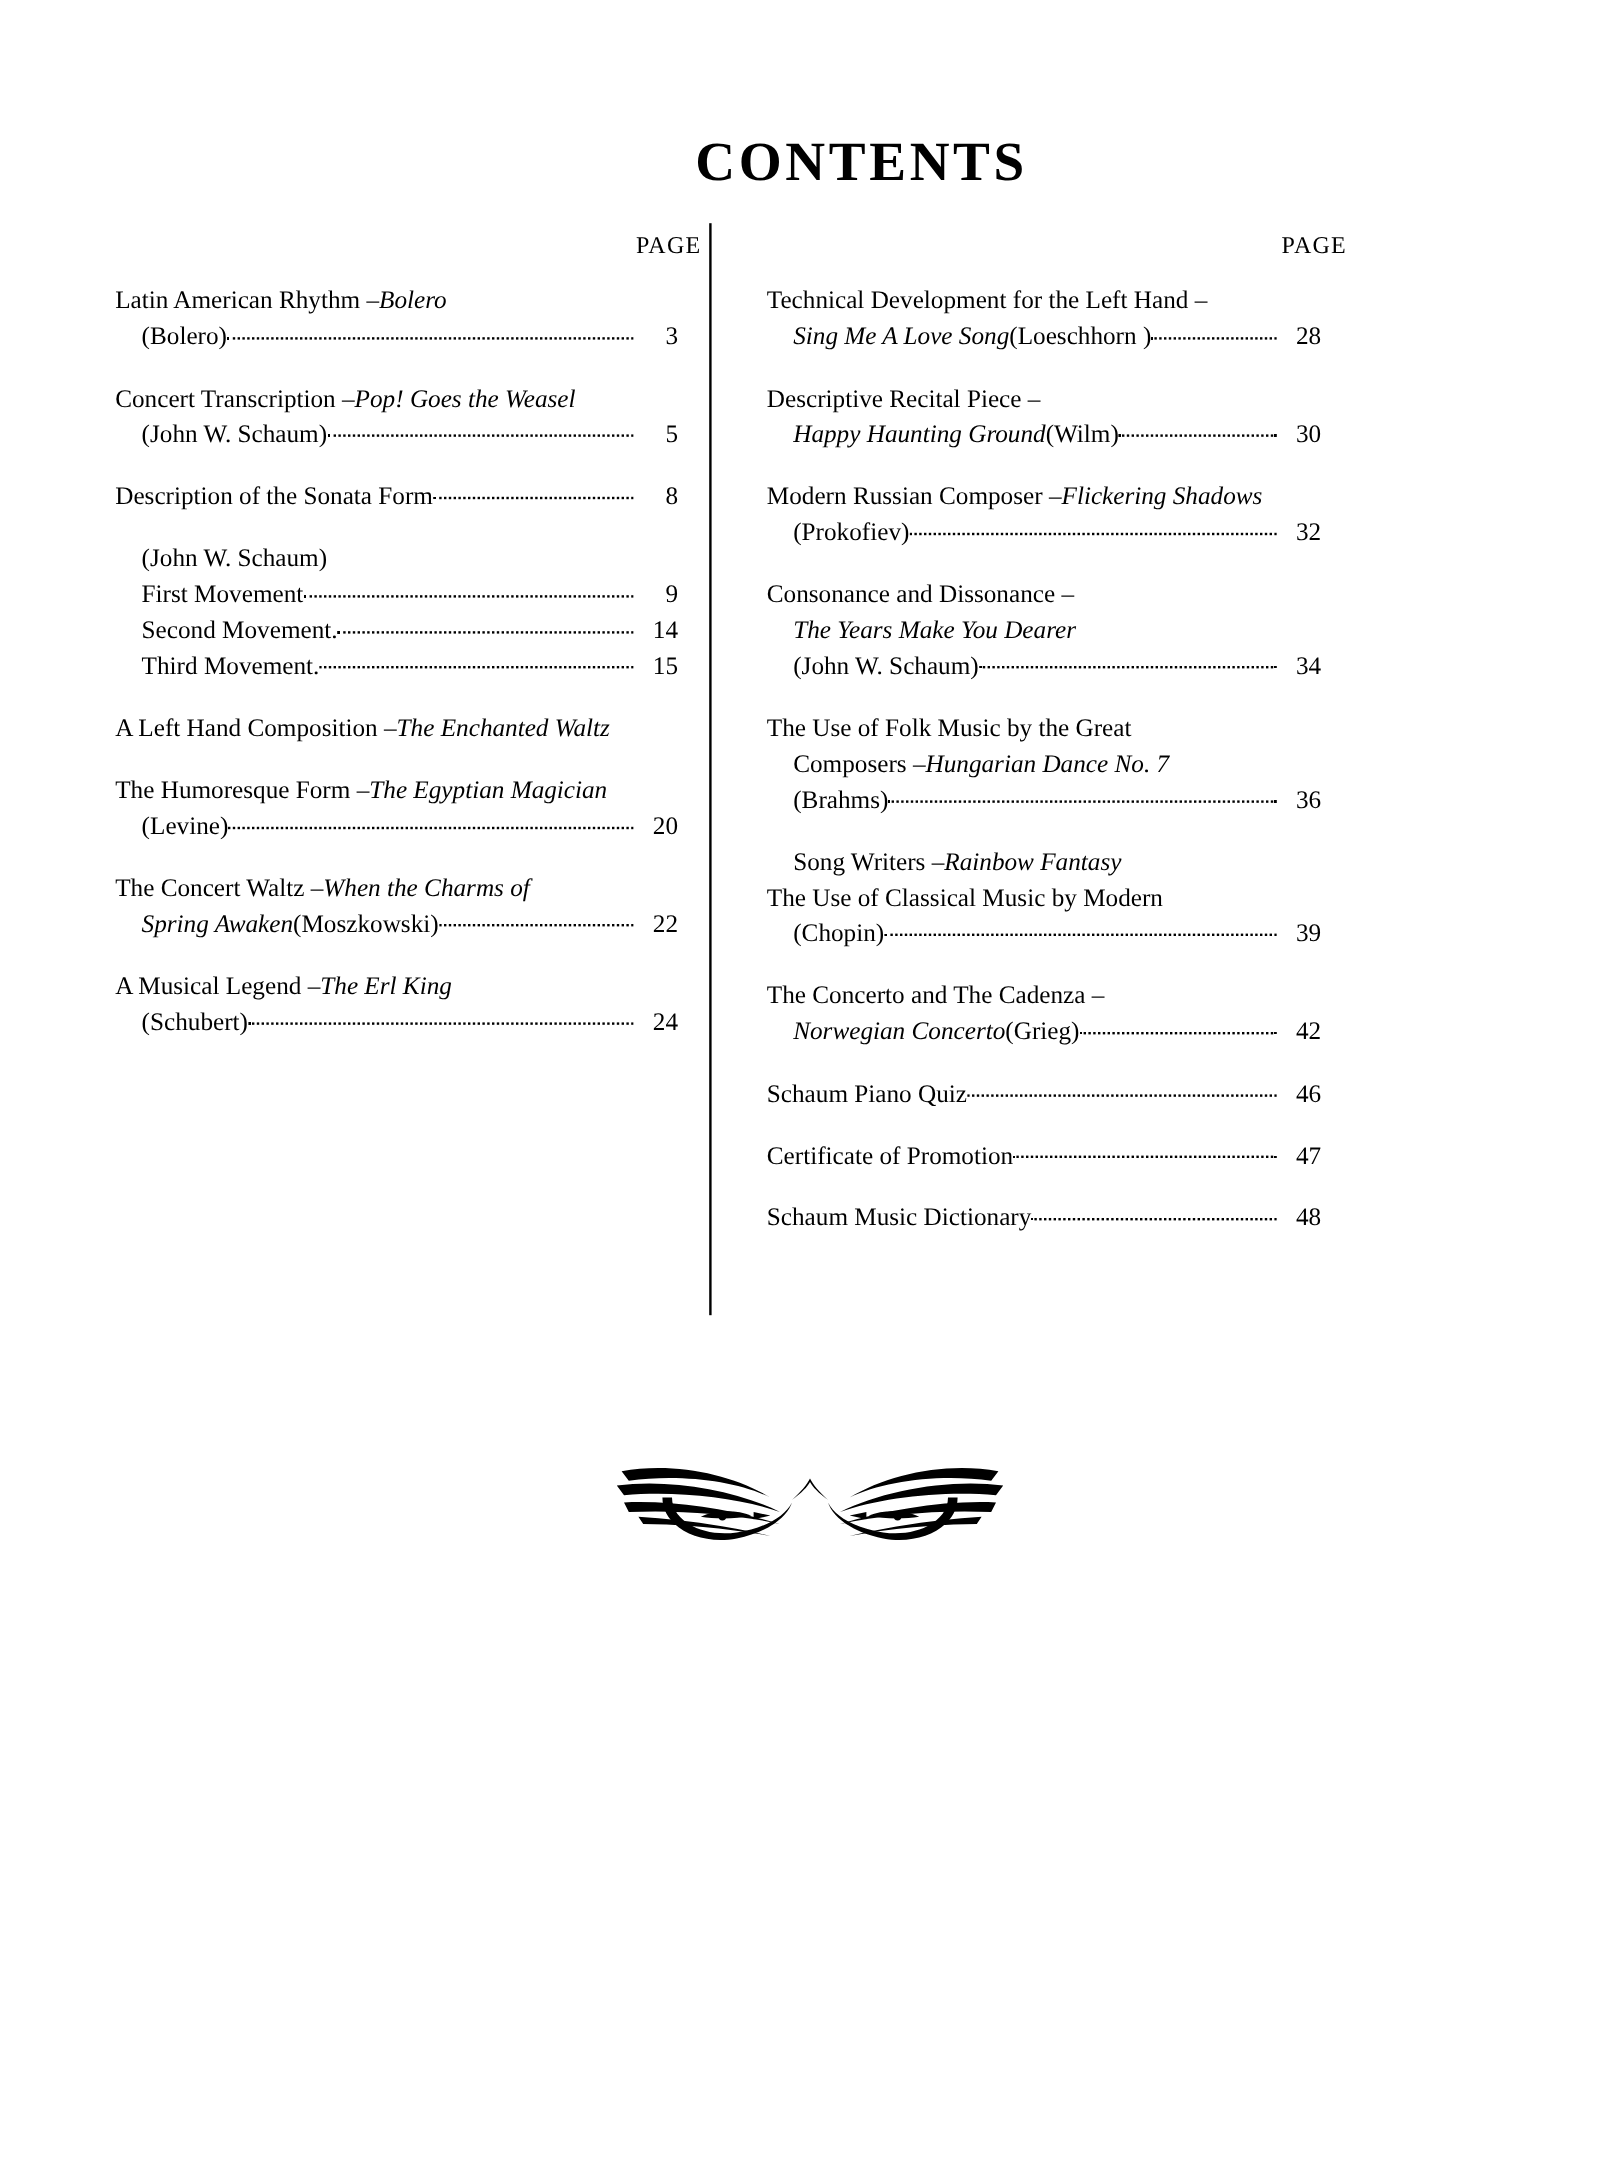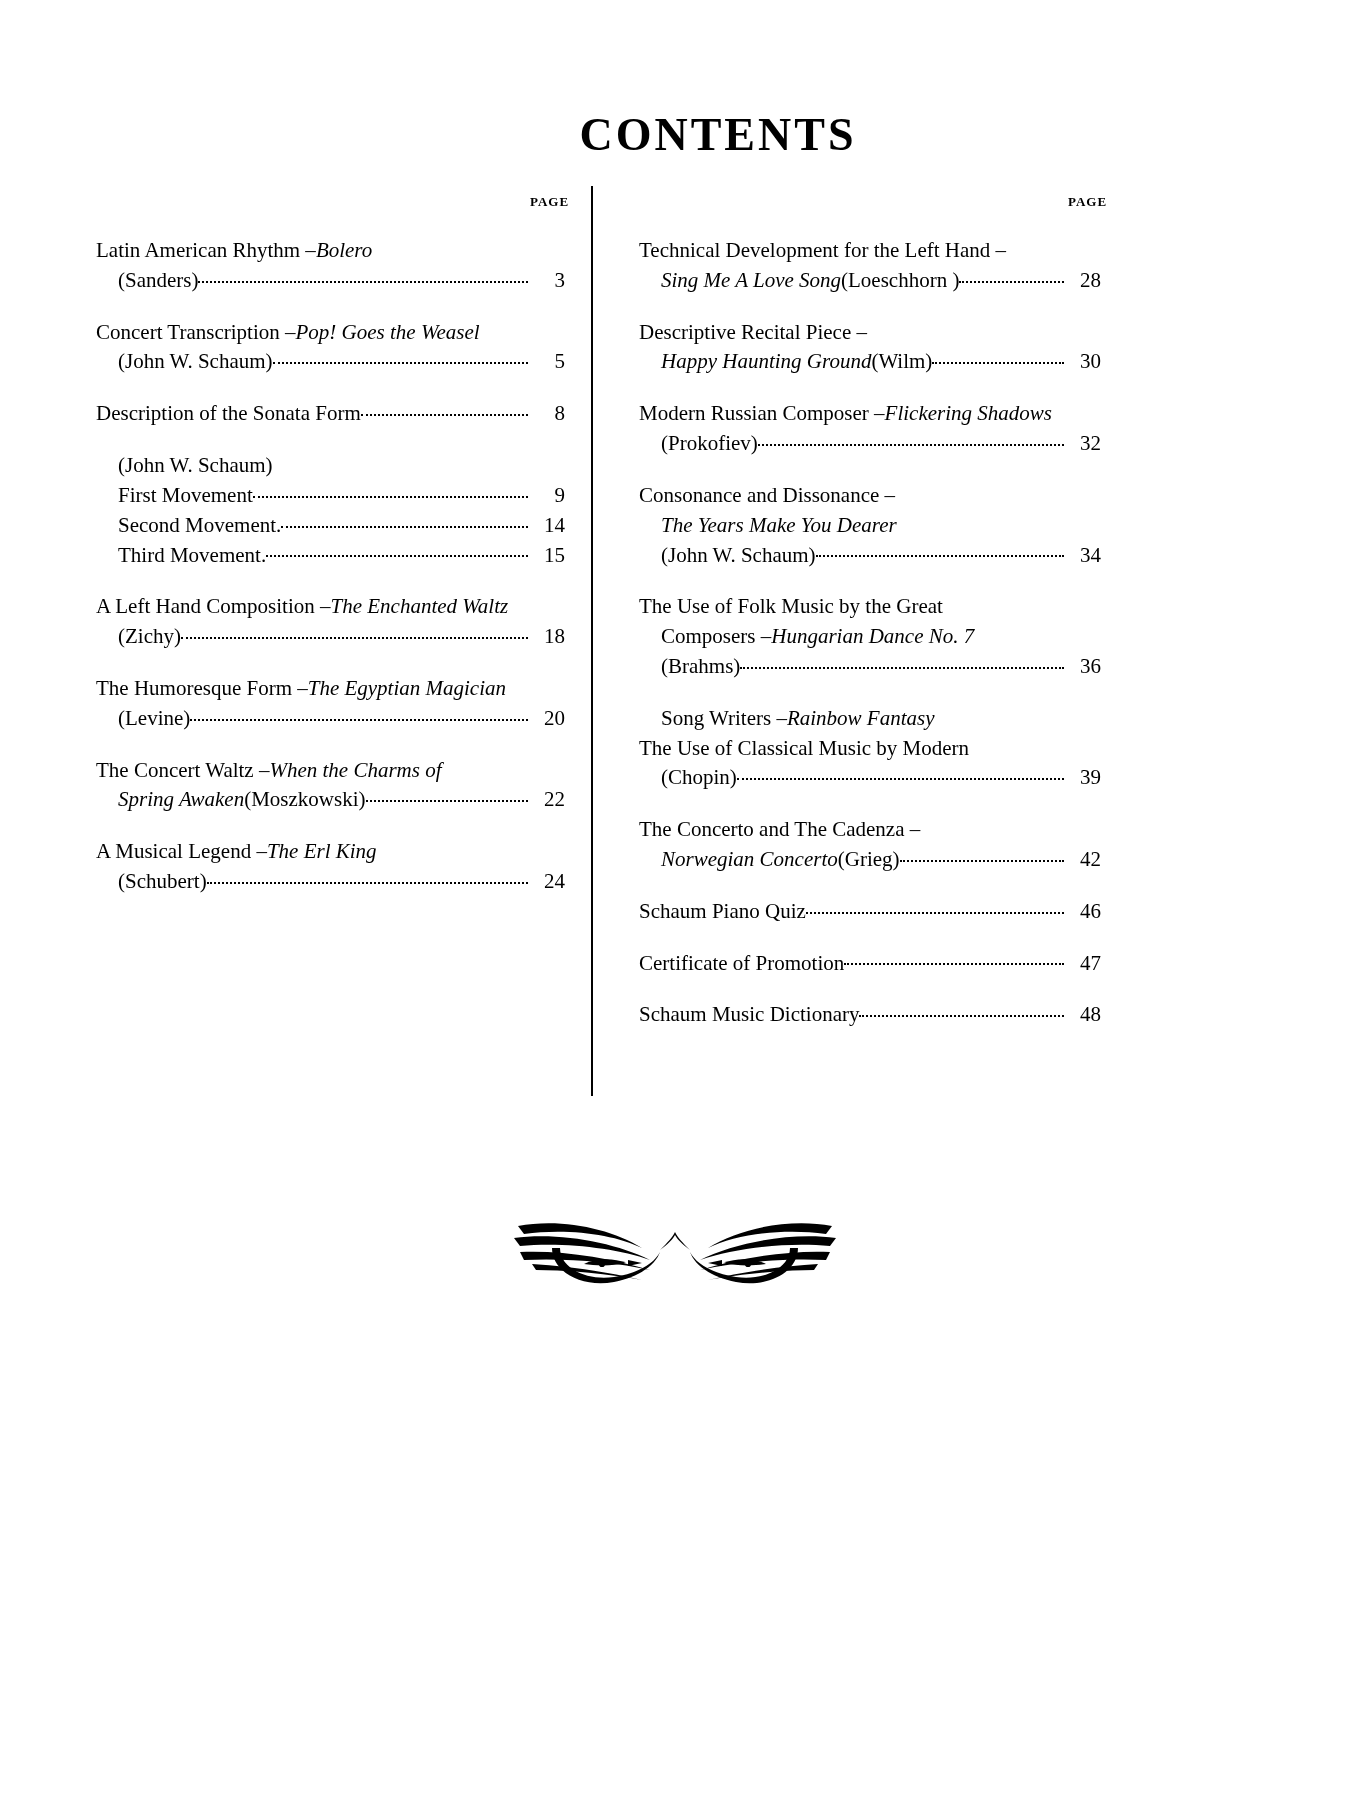--- a/index.html
+++ b/index.html
@@ -33,22 +33,22 @@
     font-size: 46px;
     font-weight: bold;
     letter-spacing: 3px;
     font-family: "Liberation Serif", "DejaVu Serif", serif;
     padding-left: 43px;
   }
 
   
   .page-head {
     position: absolute;
-    font-size: 13px;
-    font-weight: bold;
+    font-size: 20px;
+    font-weight: normal;
     letter-spacing: 1px;
   }
   .page-head.left  { top: 194px; left: 530px; }
   .page-head.right { top: 194px; left: 1068px; }
 
   
   .divider {
     position: absolute;
     top: 186px;
     left: 591px;
@@ -126,21 +126,21 @@
 
   <div class="divider"></div>
 
   <div class="col left" id="col-left">
       <div class="entry">
         <div class="line plain">
           <span class="txt">Latin American Rhythm – </span>
           <span class="txt ital">Bolero</span>
         </div>
         <div class="line indent">
-          <span class="txt">(Sanders)</span>
+          <span class="txt">(Bolero)</span>
           <span class="leader"></span>
           <span class="pg">3</span>
         </div>
       </div>
       <div class="entry">
         <div class="line plain">
           <span class="txt">Concert Transcription – </span>
           <span class="txt ital">Pop! Goes the Weasel</span>
         </div>
         <div class="line indent">
@@ -173,25 +173,20 @@
         <div class="line indent">
           <span class="txt">Third Movement. </span>
           <span class="leader"></span>
           <span class="pg">15</span>
         </div>
       </div>
       <div class="entry">
         <div class="line plain">
           <span class="txt">A Left Hand Composition – </span>
           <span class="txt ital">The Enchanted Waltz</span>
-        </div>
-        <div class="line indent">
-          <span class="txt">(Zichy) </span>
-          <span class="leader"></span>
-          <span class="pg">18</span>
         </div>
       </div>
       <div class="entry">
         <div class="line plain">
           <span class="txt">The Humoresque Form – </span>
           <span class="txt ital">The Egyptian Magician</span>
         </div>
         <div class="line indent">
           <span class="txt">(Levine)</span>
           <span class="leader"></span>

